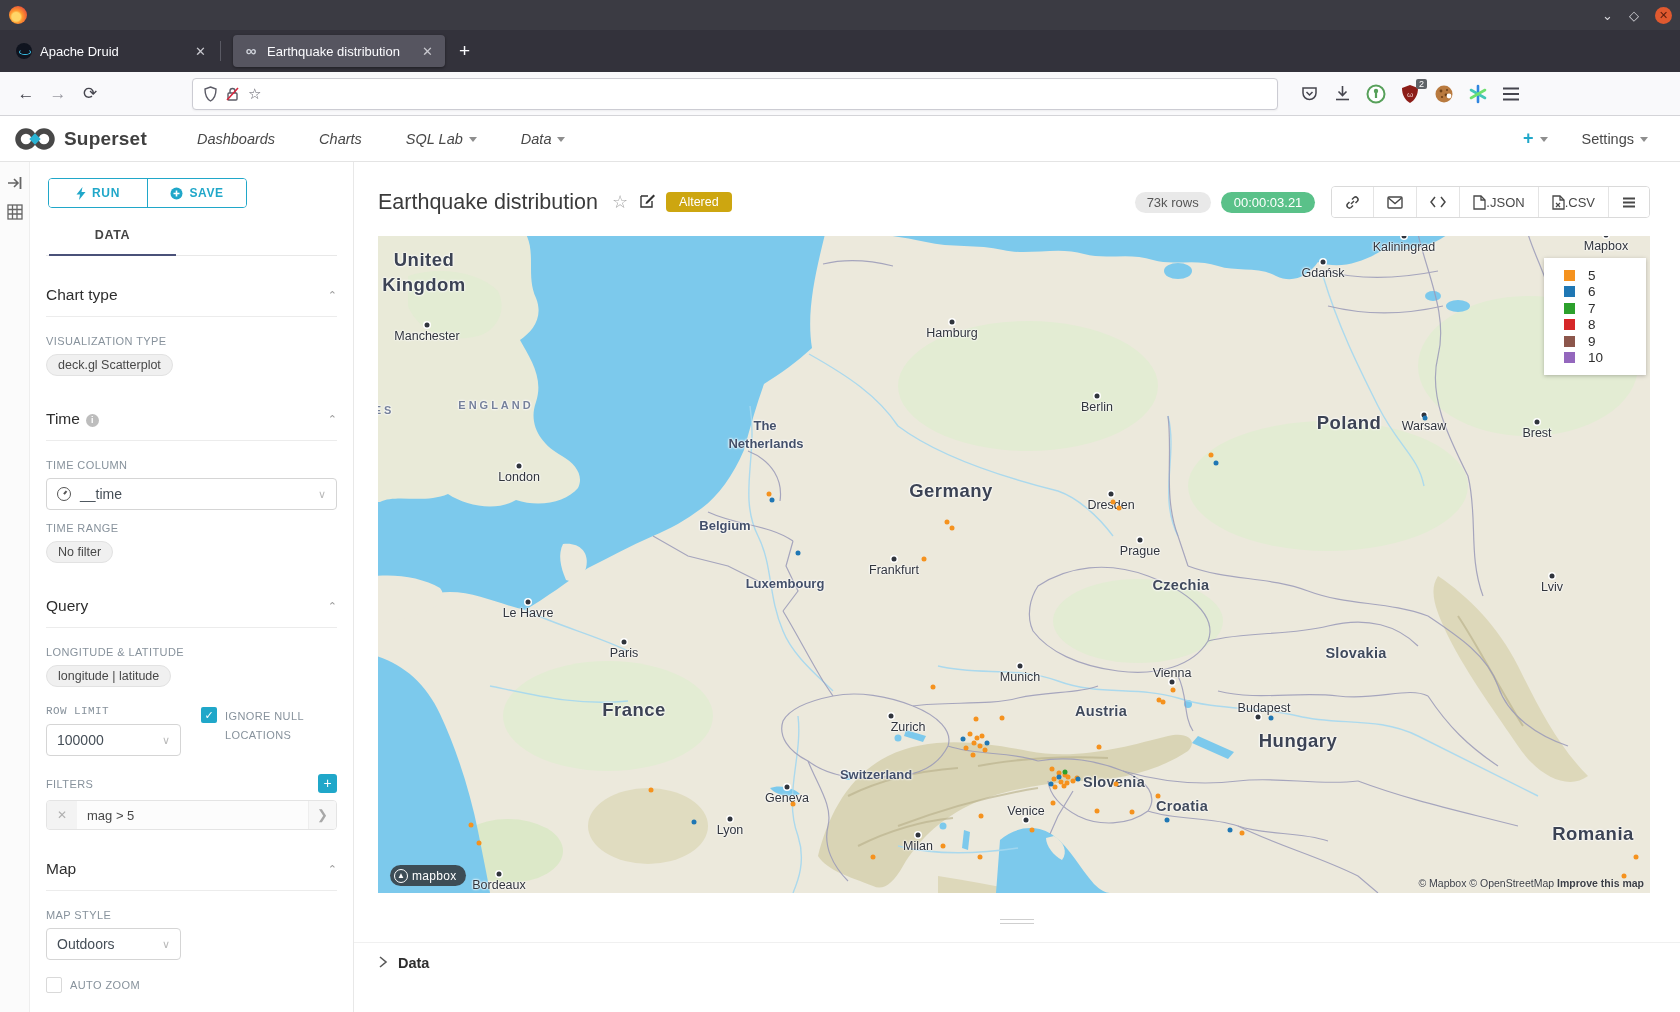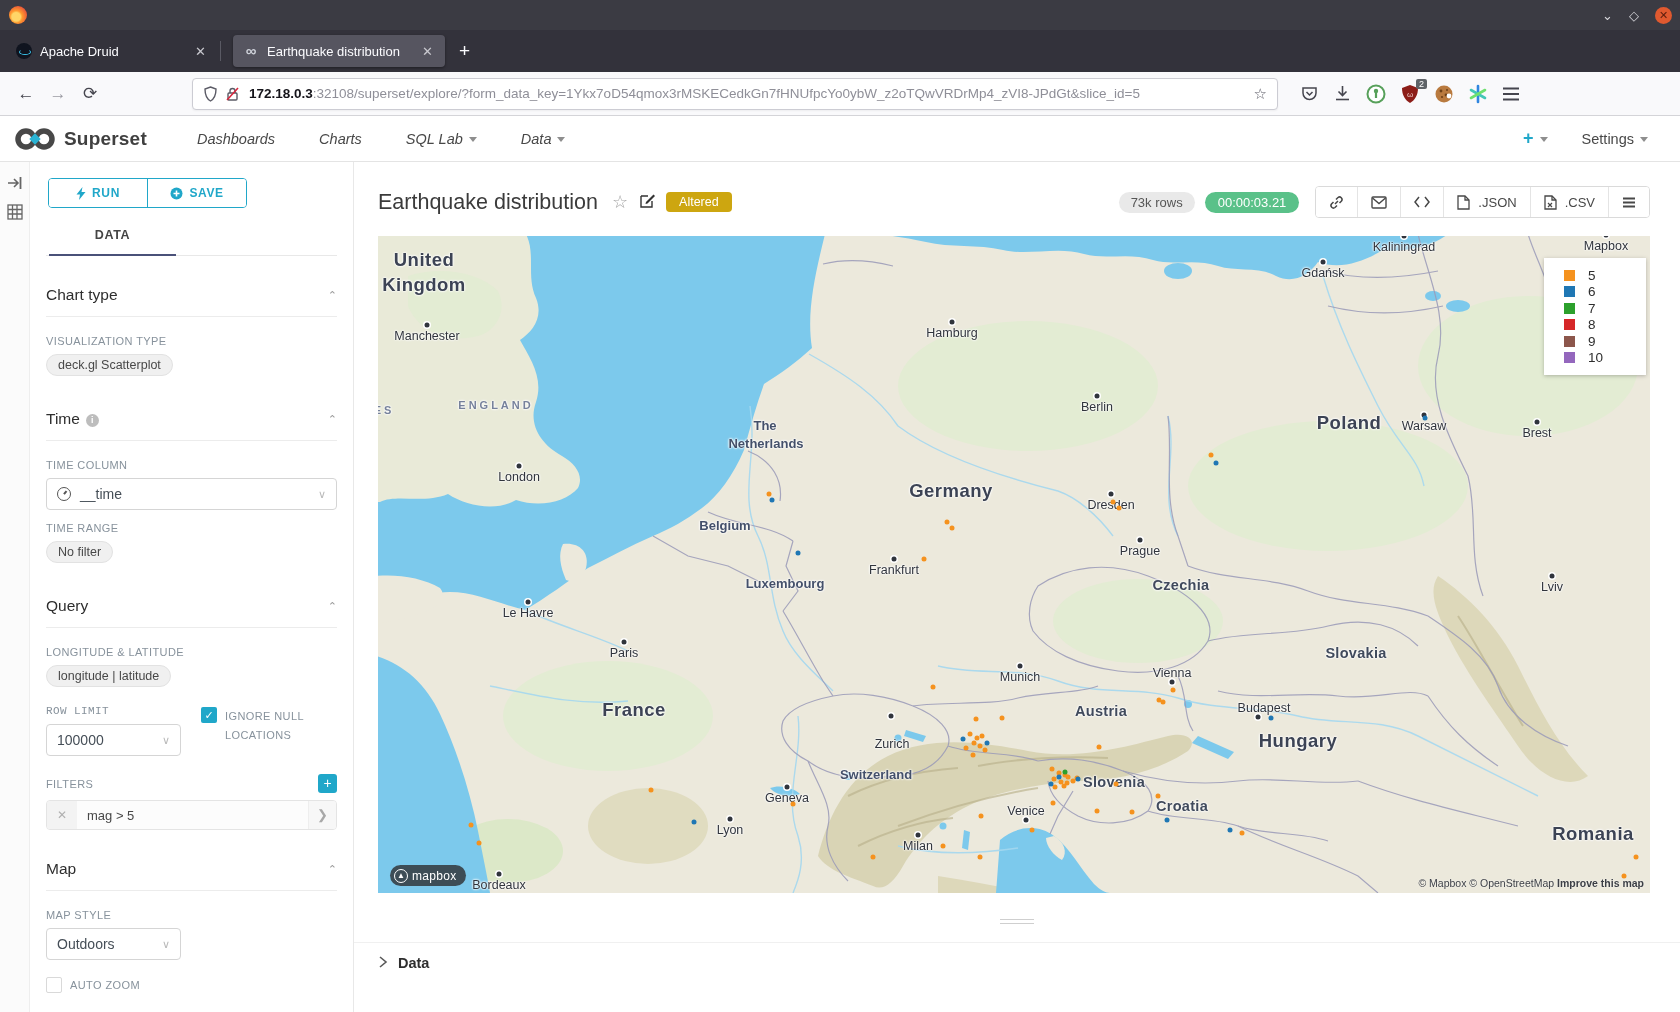--- a/index.html
+++ b/index.html
@@ -87,21 +87,21 @@
   
   .chart-header { height:74px; display:flex; align-items:center; padding:6px 30px 0 24px; }
   .chart-title { font-size:21.5px; color:#3b3b3b; }
   .hdr-star { color:#a5a5a5; font-size:18px; margin-left:14px; }
   .hdr-edit { margin-left:12px; color:#333; }
   .altered { background:#cda610; color:#fff; font-size:12.5px; border-radius:4px; padding:3px 13px; margin-left:10px; }
   .hdr-right { margin-left:auto; display:flex; align-items:center; gap:10px; }
   .rows-pill { background:#e9e9e9; color:#565656; font-size:13px; border-radius:12px; padding:3px 12px; }
   .timer-pill { background:#5ac189; color:#fff; font-size:13px; border-radius:12px; padding:3px 13px; }
   .exp-group { display:flex; border:1px solid #dadada; border-radius:4px; overflow:hidden; margin-left:6px; }
-  .exp-btn { display:flex; align-items:center; gap:8px; padding:0 13px; height:30px; border-right:1px solid #e4e4e4; color:#484848; font-size:13px; background:#fff; }
+  .exp-btn { display:flex; align-items:center; gap:0; padding:0 13px; height:30px; border-right:1px solid #e4e4e4; color:#484848; font-size:13px; background:#fff; }
   .exp-btn:last-child { border-right:none; }
 
   
   .mapwrap { position:relative; width:1272px; height:657px; margin:0 30px 0 24px; overflow:hidden; background:#ece9dc; }
   .mapwrap svg.base { position:absolute; left:0; top:0; }
   .lbl { position:absolute; transform:translate(-50%,-50%); white-space:nowrap; color:#334; text-shadow:0 0 2px #fff,0 0 2px #fff,0 0 3px #fff; }
   .lbl.c1 { font-size:18.5px; color:#3c4354; font-weight:600; letter-spacing:.5px; }
   .lbl.c2 { font-size:14.5px; color:#404a5c; font-weight:600; letter-spacing:.3px; }
   .lbl.c3 { font-size:13px; color:#44506a; font-weight:600; }
   .lbl.rg { font-size:11px; color:#76819b; letter-spacing:3px; font-weight:600; }
@@ -157,21 +157,20 @@
   <span class="nav-ic">⟳</span>
   <div class="urlbar">
     <svg width="15" height="16" viewBox="0 0 15 16">
       <path d="M7.5 1 L13 3 C13 9 11 13 7.5 15 C4 13 2 9 2 3 Z" fill="none" stroke="#5b5b66" stroke-width="1.4"></path>
     </svg>
     <svg width="15" height="16" viewBox="0 0 15 16" style="margin-left:7px">
       <rect x="3" y="7" width="9" height="7" rx="1" fill="none" stroke="#5b5b66" stroke-width="1.4"></rect>
       <path d="M5 7 V5 a2.5 2.5 0 0 1 5 0 V7" fill="none" stroke="#5b5b66" stroke-width="1.4"></path>
       <line x1="2" y1="14" x2="13" y2="2" stroke="#d7263d" stroke-width="1.6"></line>
     </svg>
-    <span class="url-text"><b>172.18.0.3</b><span>:32108/superset/explore/?form_data_key=1Ykx7oD54qmox3rMSKECedkGn7fHNUfpcYo0ybW_z2oTQwVRDrMp4_zVI8-JPdGt&amp;slice_id=5</span></span>
     <span class="url-star">☆</span>
   </div>
   <div class="tb-icons">
     <svg width="19" height="19" viewBox="0 0 19 19">
       <path d="M3 4 h13 v5 a6.5 6.5 0 0 1 -13 0 Z" fill="none" stroke="#45454e" stroke-width="1.5"></path>
       <path d="M6.5 8 l3 3 l3 -3" fill="none" stroke="#45454e" stroke-width="1.5"></path>
     </svg>
     <svg width="19" height="19" viewBox="0 0 19 19">
       <path d="M9.5 2 v9 M5.5 7.5 l4 4 l4 -4" fill="none" stroke="#45454e" stroke-width="1.6"></path>
       <path d="M3 15.5 h13" stroke="#45454e" stroke-width="1.6"></path>
@@ -521,21 +520,21 @@
           <span class="lbl c1" style="left: 573px; top: 255px;">Germany</span>
           <span class="lbl ct" style="left: 733px; top: 269px;">Dresden</span>
           <span class="cdot" style="left: 733px; top: 258px;"></span>
           <span class="lbl ct" style="left: 516px; top: 334px;">Frankfurt</span>
           <span class="cdot" style="left: 516px; top: 323px;"></span>
           <span class="lbl ct" style="left: 762px; top: 315px;">Prague</span>
           <span class="cdot" style="left: 762px; top: 304px;"></span>
           <span class="lbl c2" style="left: 803px; top: 349px;">Czechia</span>
           <span class="lbl ct" style="left: 642px; top: 441px;">Munich</span>
           <span class="cdot" style="left: 642px; top: 430px;"></span>
-          <span class="lbl ct" style="left: 514px; top: 491px; margin-top: 17px;">Zurich</span>
+          <span class="lbl ct" style="left: 530px; top: 491px;">Zurich</span>
           <span class="cdot" style="left: 513px; top: 480px;"></span>
           <span class="lbl c3" style="left: 498px; top: 538px;">Switzerland</span>
           <span class="lbl ct" style="left: 409px; top: 562px;">Geneva</span>
           <span class="cdot" style="left: 409px; top: 551px;"></span>
           <span class="lbl ct" style="left: 540px; top: 610px;">Milan</span>
           <span class="cdot" style="left: 540px; top: 599px;"></span>
           <span class="lbl ct" style="left: 648px; top: 575px;">Venice</span>
           <span class="cdot" style="left: 648px; top: 584px;"></span>
           <span class="lbl c2" style="left: 723px; top: 475px;">Austria</span>
           <span class="lbl ct" style="left: 794px; top: 437px;">Vienna</span>

